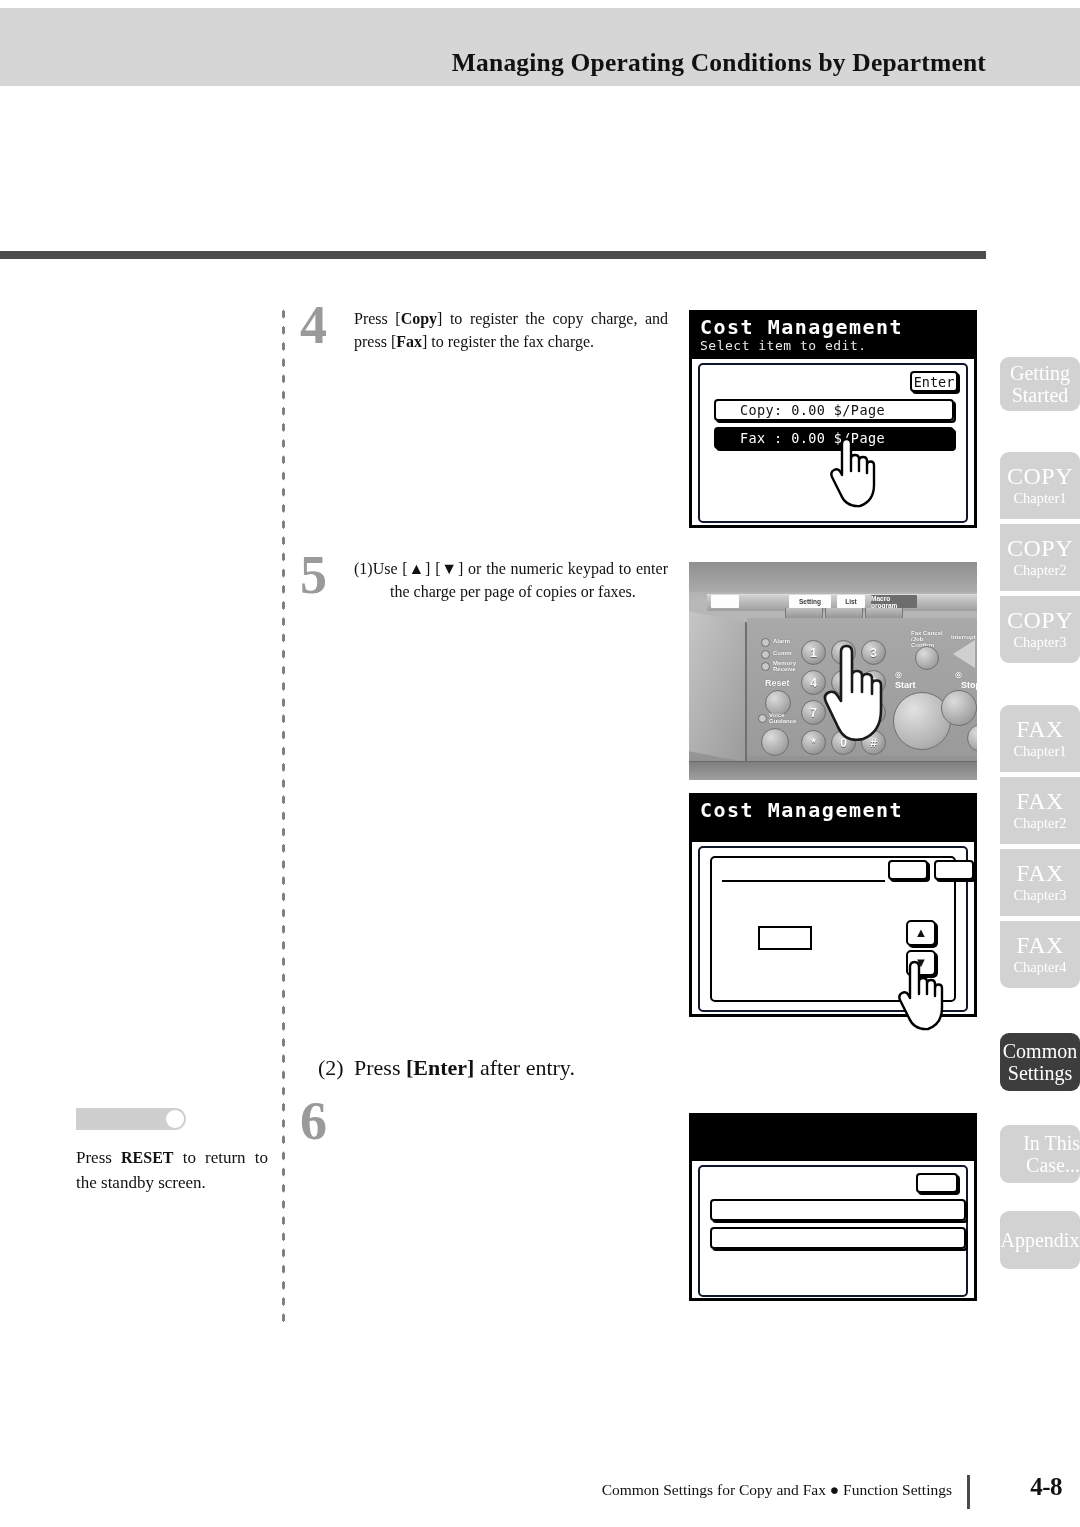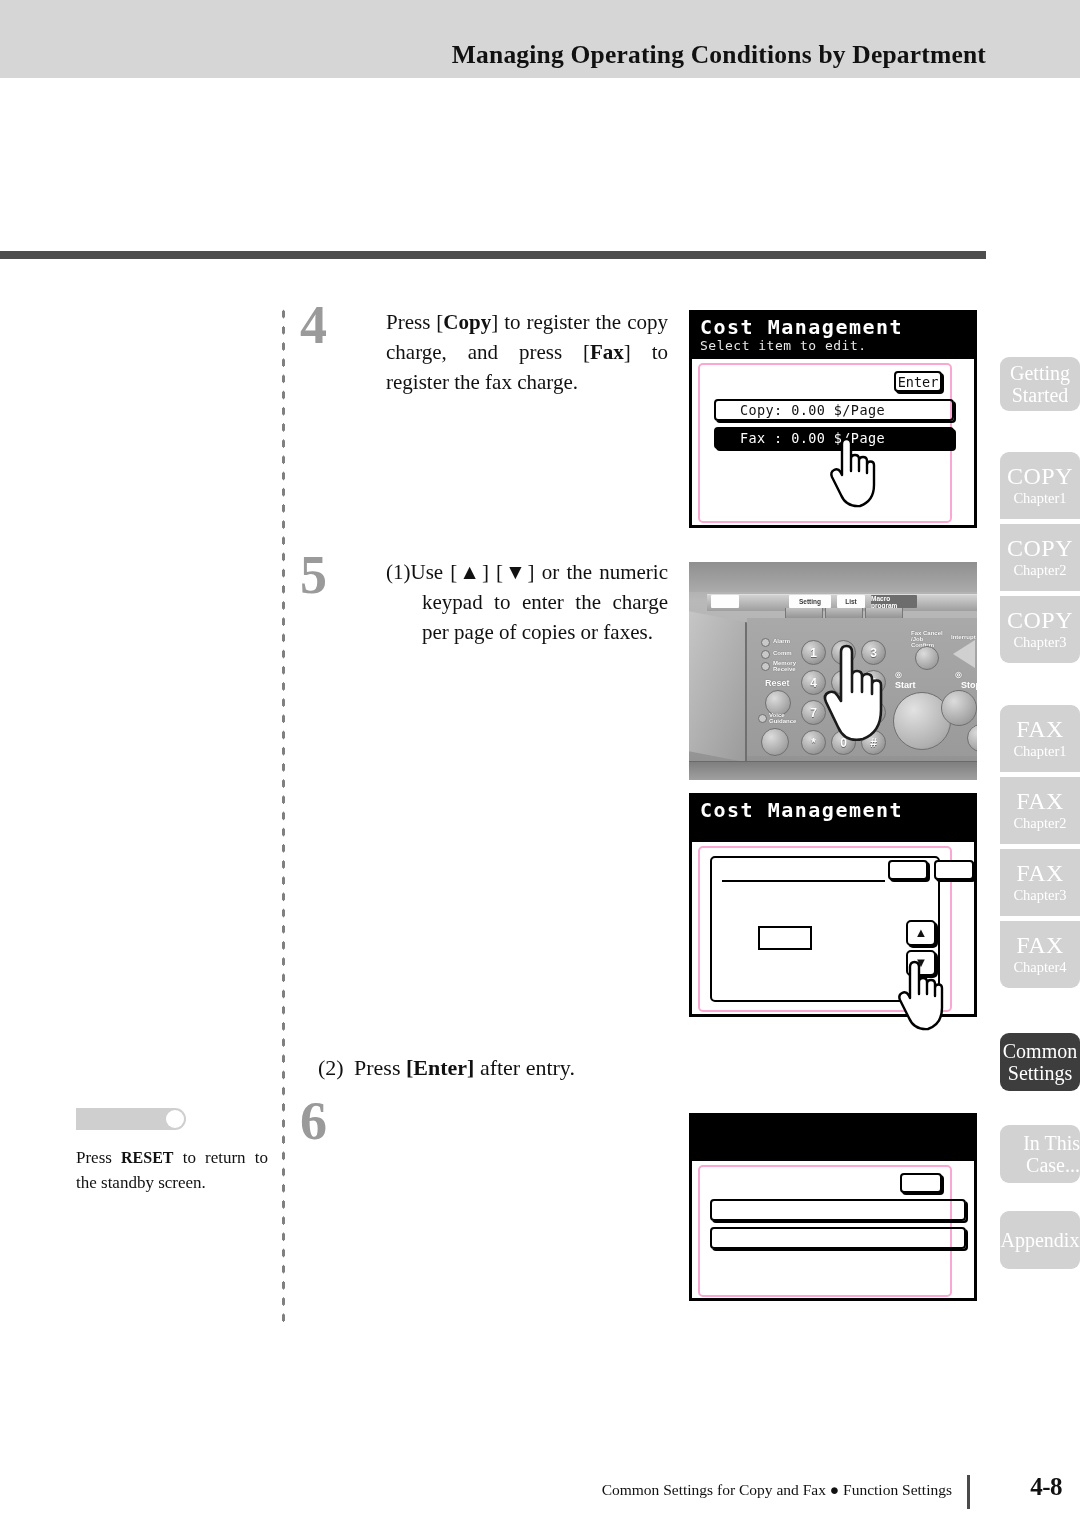--- a/index.html
+++ b/index.html
@@ -12,21 +12,21 @@
     height: 1527px;
     position: relative;
     font-family: "Liberation Serif", "DejaVu Serif", serif;
     color: #111;
     overflow: hidden;
   }
 
   
   .page-header {
     position: absolute;
-    left: 0; top: 0;
+    left: 0; top: 8px;
     width: 1080px; height: 78px;
     background: #d6d6d6;
   }
   .page-header .title {
     position: absolute;
     right: 94px;
     bottom: 8px;
     font-size: 25.5px;
     font-weight: bold;
     letter-spacing: .2px;
@@ -85,22 +85,22 @@
   }
   .step .num {
     position: absolute;
     left: 0; top: -10px;
     font-size: 54px;
     line-height: 1;
     color: #9a9a9a;
     font-weight: bold;
   }
   .step .body {
-    margin-left: 86px;
-    font-size: 21px;
+    margin-left: 54px;
+    font-size: 16px;
     line-height: 1.42;
     text-align: justify;
     text-justify: inter-word;
   }
   .step .body b { font-weight: bold; }
   .sub {
     position: absolute;
     width: 368px;
     font-size: 22px;
     line-height: 1.42;
@@ -140,22 +140,22 @@
   }
   .lcd .lcd-title .t2 {
     display: block;
     font-size: 13px;
     letter-spacing: .5px;
     line-height: 1.2;
     color: #e8e8e8;
   }
   .lcd .lcd-area {
     position: absolute;
-    left: 6px; right: 22px;
-    border: 2px solid #f9a8d4;
+    left: 6px; right: 6px;
+    border: 2px solid #0f172a;
     border-radius: 5px;
     box-sizing: border-box;
     background: #fff;
   }
   .lcd-row {
     position: absolute;
     border: 2px solid #000;
     border-radius: 4px;
     box-sizing: border-box;
     font-family: "DejaVu Sans Mono", "Liberation Mono", monospace;

